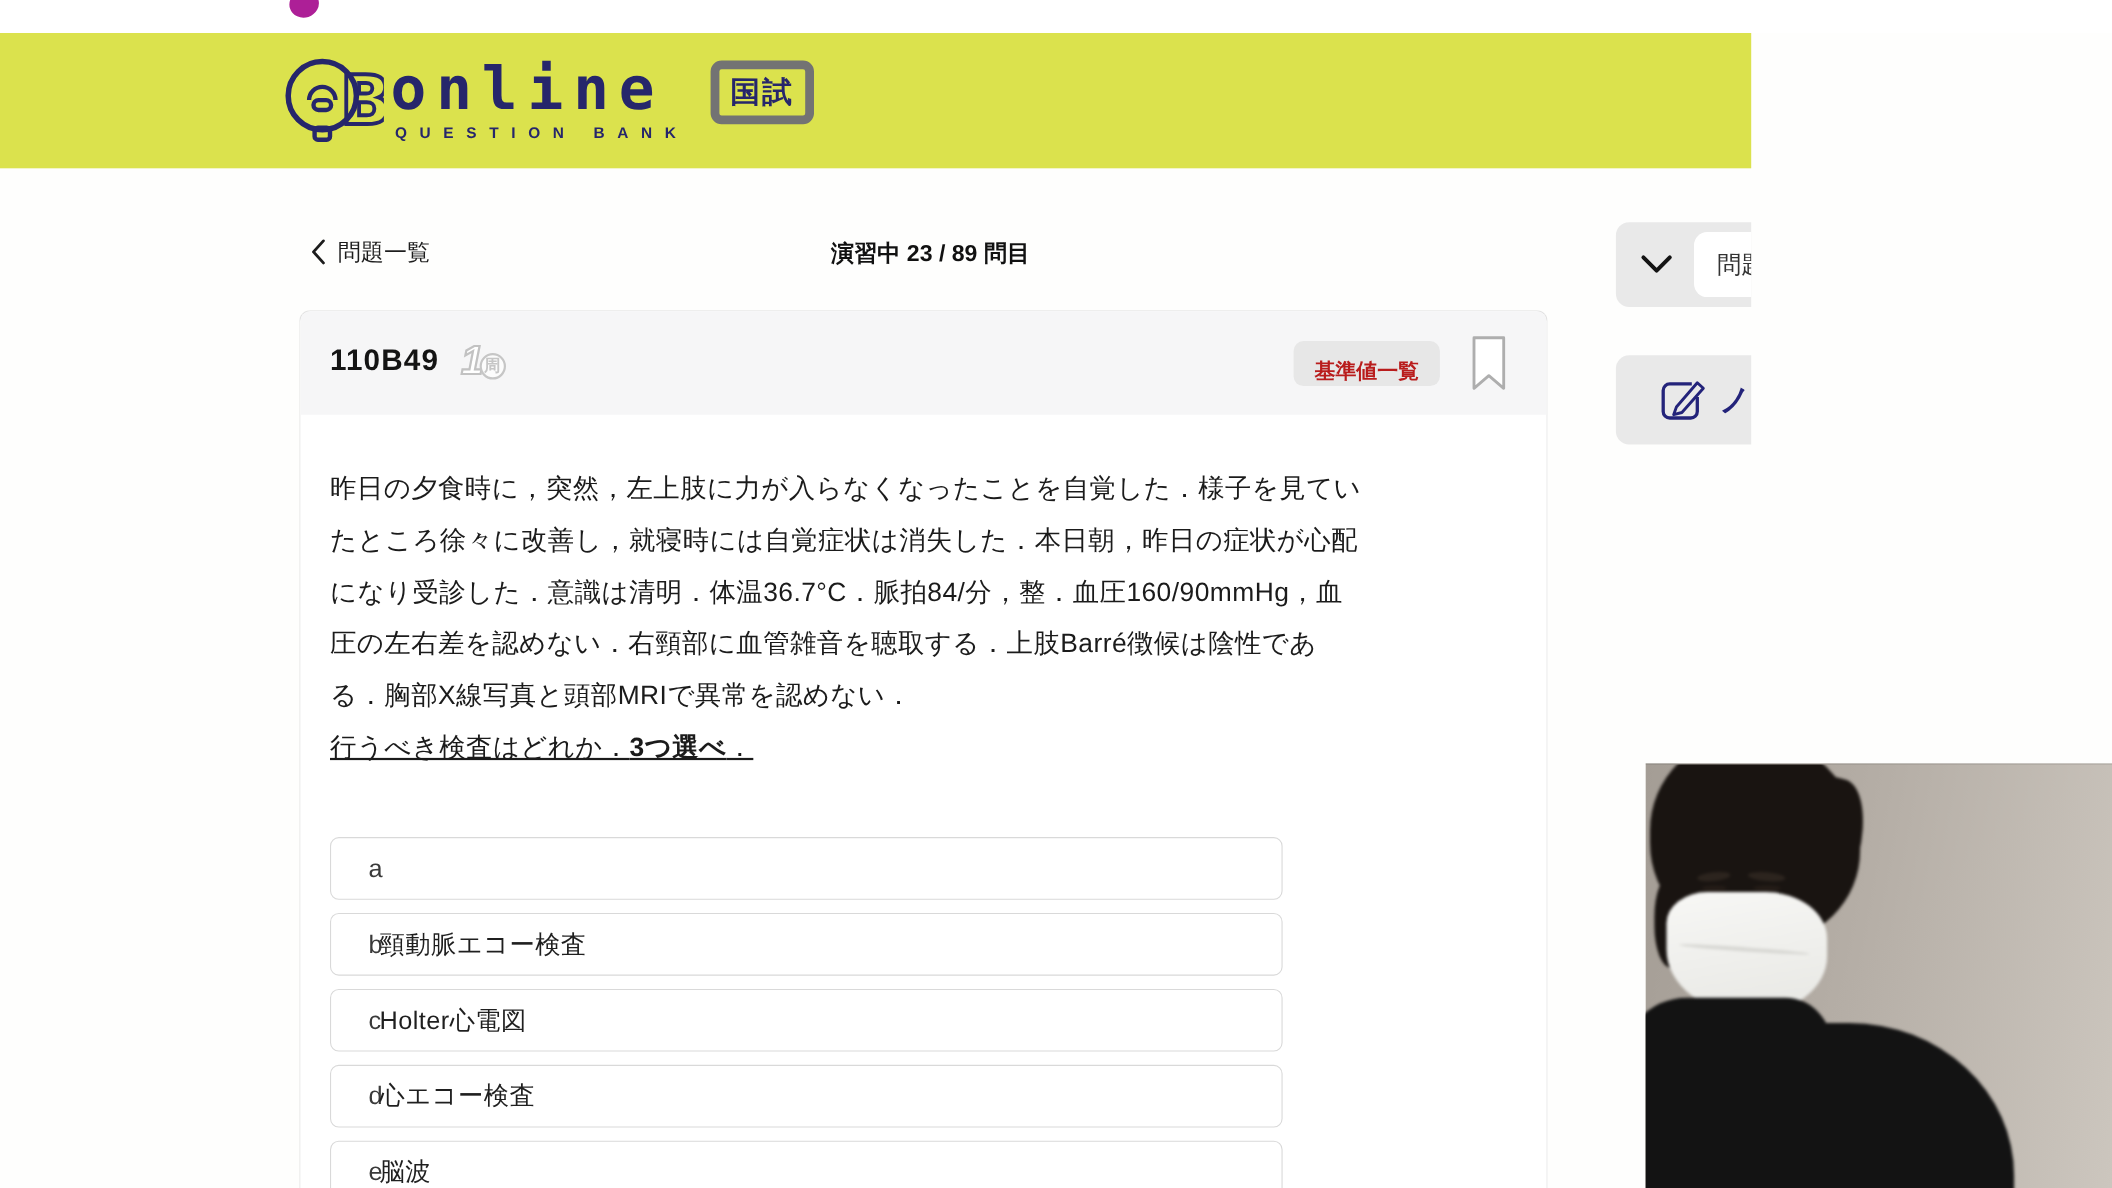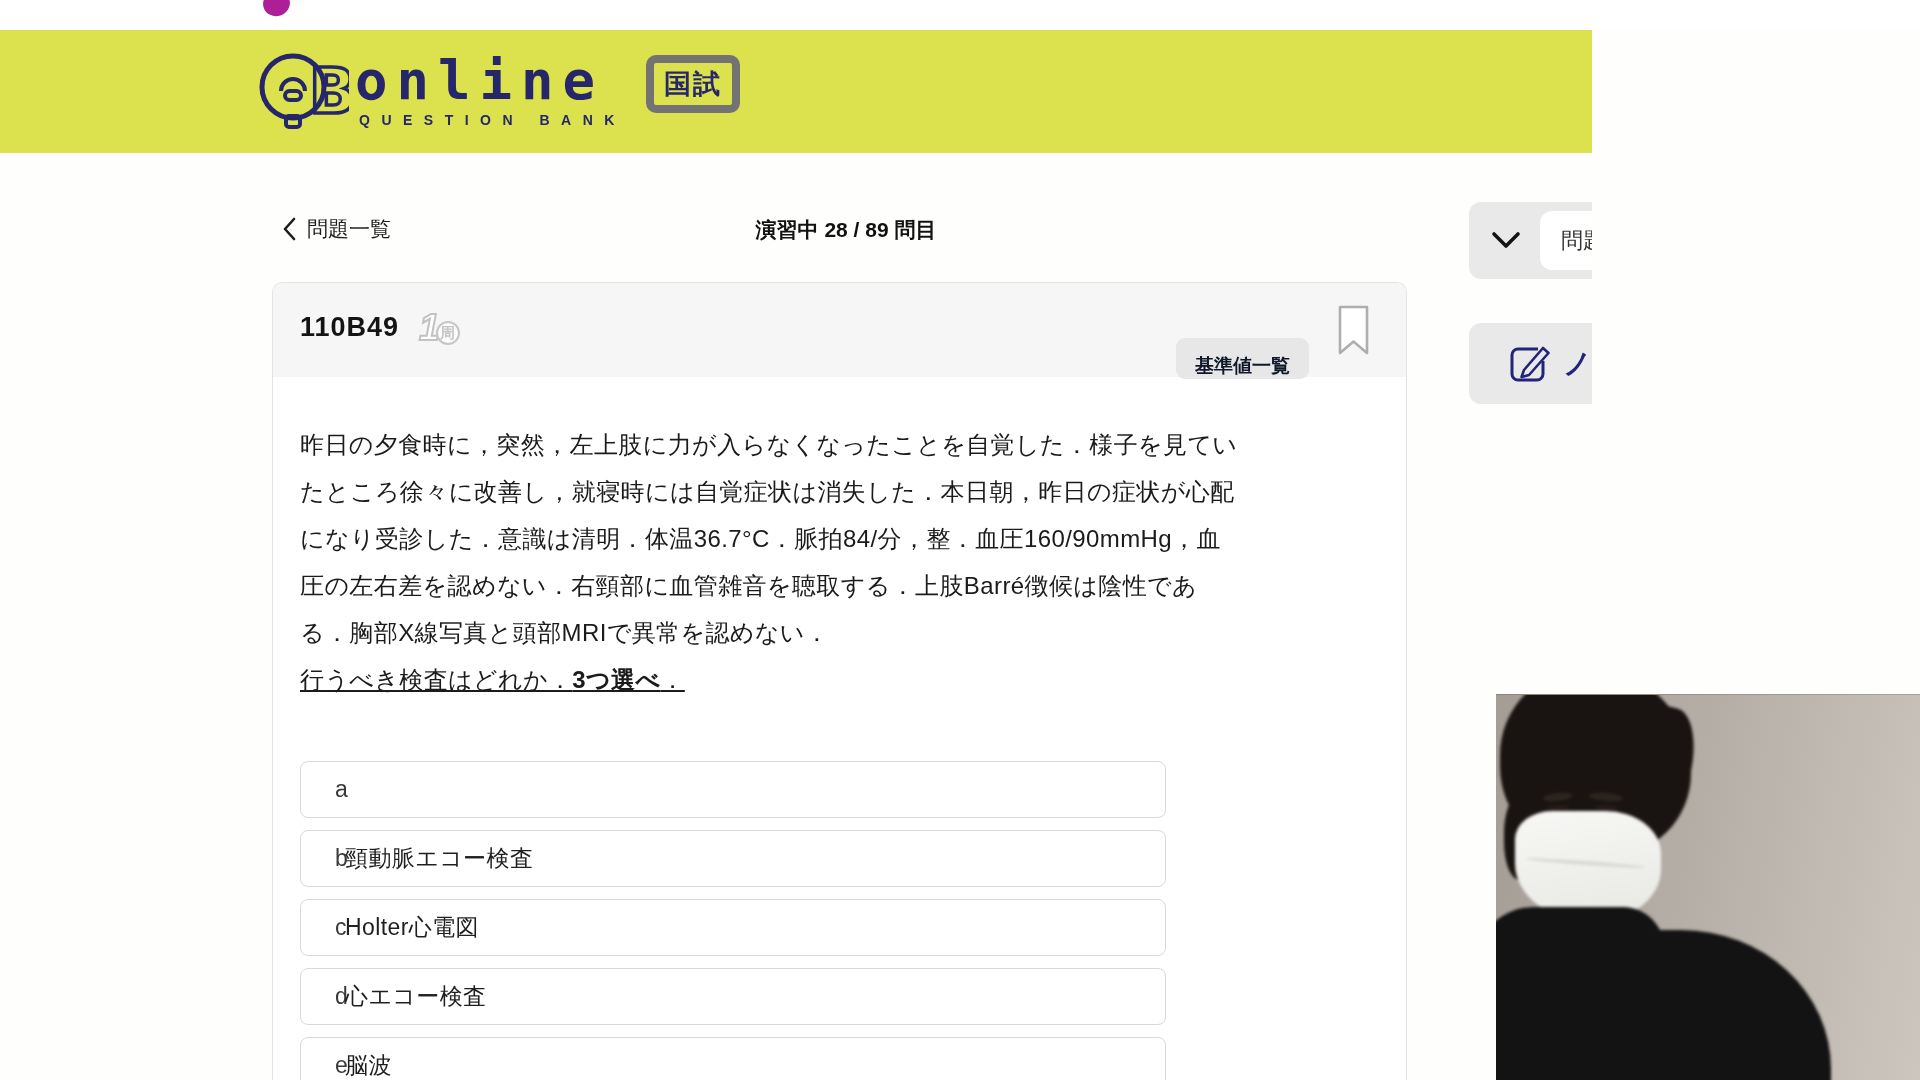--- a/index.html
+++ b/index.html
@@ -33,22 +33,22 @@
   .card { position:absolute; left:272px; top:282px; width:1135px; height:941px;
     background:#ffffff; border:1px solid #e3e3e3; border-bottom:none; border-radius:10px 10px 0 0; overflow:hidden; }
   .card-header { position:relative; width:100%; height:94px; background:#f6f6f7; }
   .qid { position:absolute; left:27px; top:29px; font-size:27px; font-weight:bold; color:#141414; letter-spacing:1px; }
   .round-icon { position:absolute; left:146px; top:26px; color:#c6c6c6; display:flex; align-items:flex-start; }
   .round-num { font-size:37px; font-weight:bold; font-style:italic; line-height:37px;
     color:#fff; -webkit-text-stroke:2px #c2c2c2; }
   .round-kanji { font-size:15px; font-weight:bold; border:2px solid #c6c6c6; border-radius:50%;
     width:24px; height:24px; line-height:20px; text-align:center; margin-left:-4px; margin-top:12px; background:#fcfcfc; }
   .ref-pill { position:absolute; right:97px; top:27px; height:41px; background:#e7e7e7; border:none;
-    border-radius:9px; font-size:19px; color:#0f172a; padding:15px 19px; font-weight:bold;
-    font-family:inherit; cursor:pointer;margin-top:28px; }
+    border-radius:9px; font-size:19px; color:#b91c1c; padding:15px 19px; font-weight:bold;
+    font-family:inherit; cursor:pointer; }
   .bookmark { position:absolute; right:34px; top:21px; cursor:pointer; }
 
   
   .qbody { position:absolute; left:27px; top:138px; width:1090px; }
   .qline { font-size:24px; line-height:47px; color:#1b1b1b; white-space:nowrap; letter-spacing:0.4px; }
   .qprompt { font-size:24px; line-height:47px; color:#1b1b1b; letter-spacing:0.4px;text-decoration:underline; }
   .qprompt b { font-weight:bold; }
 
   
   .choices { position:absolute; left:27px; top:478px; width:866px; }
@@ -126,21 +126,21 @@
       <div class="logo-badge">国試</div>
     </div>
   </div>
 
   <div class="nav-back">
     <svg width="16" height="26" viewBox="0 0 16 26">
       <polyline points="13,3 4,13 13,23" fill="none" stroke="#1d1d1d" stroke-width="2.6" stroke-linecap="round" stroke-linejoin="round"></polyline>
     </svg>
     <span>問題一覧</span>
   </div>
-  <div class="nav-title">演習中 28 / 89 問目</div>
+  <div class="nav-title">演習中 23 / 89 問目</div>
 
   <div class="card">
     <div class="card-header">
       <div class="qid">110B49</div>
       <div class="round-icon">
         <span class="round-num">1</span>
         <span class="round-kanji">周</span>
       </div>
       <button class="ref-pill">基準値一覧</button>
       <svg class="bookmark" width="37" height="53" viewBox="0 0 37 53">

